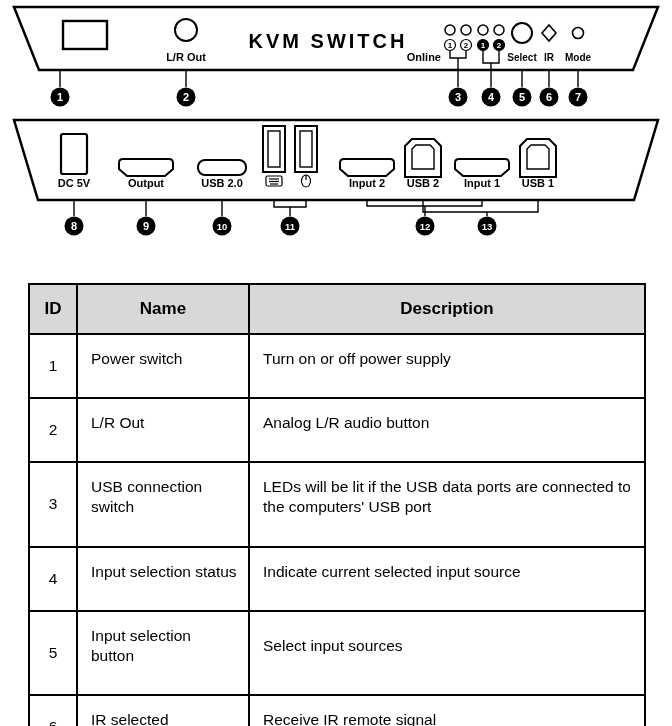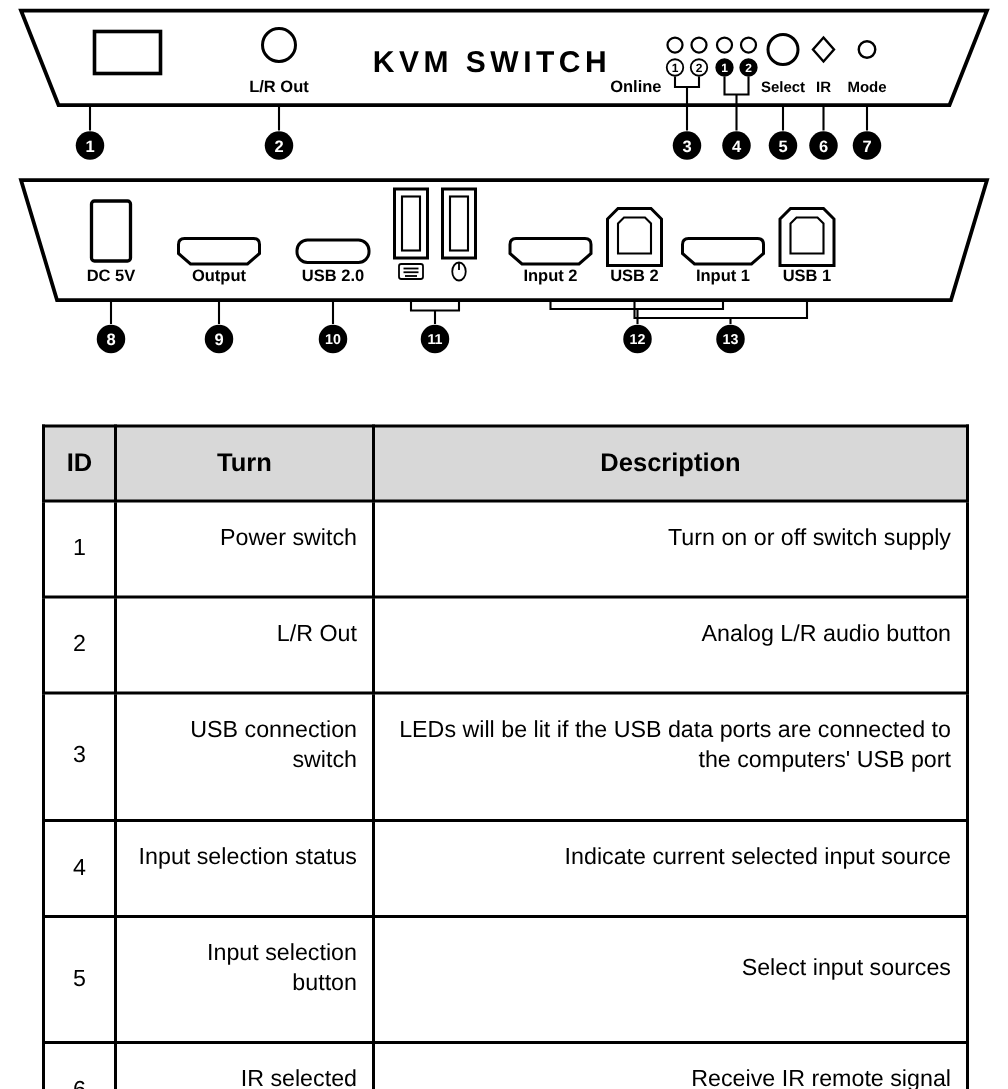--- a/index.html
+++ b/index.html
@@ -10,21 +10,21 @@
   .p-title{font-size:20px;font-weight:bold;letter-spacing:3px;}
   .p-lbl{font-size:11px;font-weight:bold;}
   .p-lbl-sm{font-size:10px;font-weight:bold;}
   .d-num{font-size:8px;font-weight:bold;fill:#000;}
   .d-num-w{font-size:8px;font-weight:bold;fill:#fff;}
   .co-num{font-size:11px;font-weight:bold;fill:#fff;}
   .co-num2{font-size:9.5px;font-weight:bold;fill:#fff;}
   table.legend{border-collapse:collapse;table-layout:fixed;width:616px;margin:43px 0 0 28px;}
   table.legend th,table.legend td{border:2px solid #000;vertical-align:middle;}
   table.legend th{background:#d8d8d8;height:46px;font-size:17px;font-weight:bold;text-align:center;margin-top:47px;}
-  table.legend td{font-size:15.5px;line-height:1.3;padding:14px 10px 28px 13px;text-align:right;}
+  table.legend td{font-size:15.5px;line-height:1.3;padding:14px 10px 28px 13px;}
   table.legend td.c-id{text-align:center;padding:14px 2px;}
   .col-id{width:48px;}
   .col-name{width:172px;}
   .col-desc{width:396px;}
 </style>
 </head>
 <body>
 
 <div class="page">
 
@@ -170,29 +170,29 @@
 
   <table class="legend">
     <colgroup>
       <col class="col-id">
         <col class="col-name">
         <col class="col-desc">
     </colgroup>
     <thead>
       <tr>
         <th>ID</th>
-        <th>Turn</th>
+        <th>Name</th>
         <th>Description</th>
       </tr>
     </thead>
     <tbody>
       <tr>
         <td class="c-id">1</td>
         <td>Power switch</td>
-        <td>Turn on or off switch supply</td>
+        <td>Turn on or off power supply</td>
       </tr>
       <tr>
         <td class="c-id">2</td>
         <td>L/R Out</td>
         <td>Analog L/R audio button</td>
       </tr>
       <tr>
         <td class="c-id">3</td>
         <td>USB connection switch</td>
         <td>LEDs will be lit if the USB data ports are connected to the computers' USB port</td>

